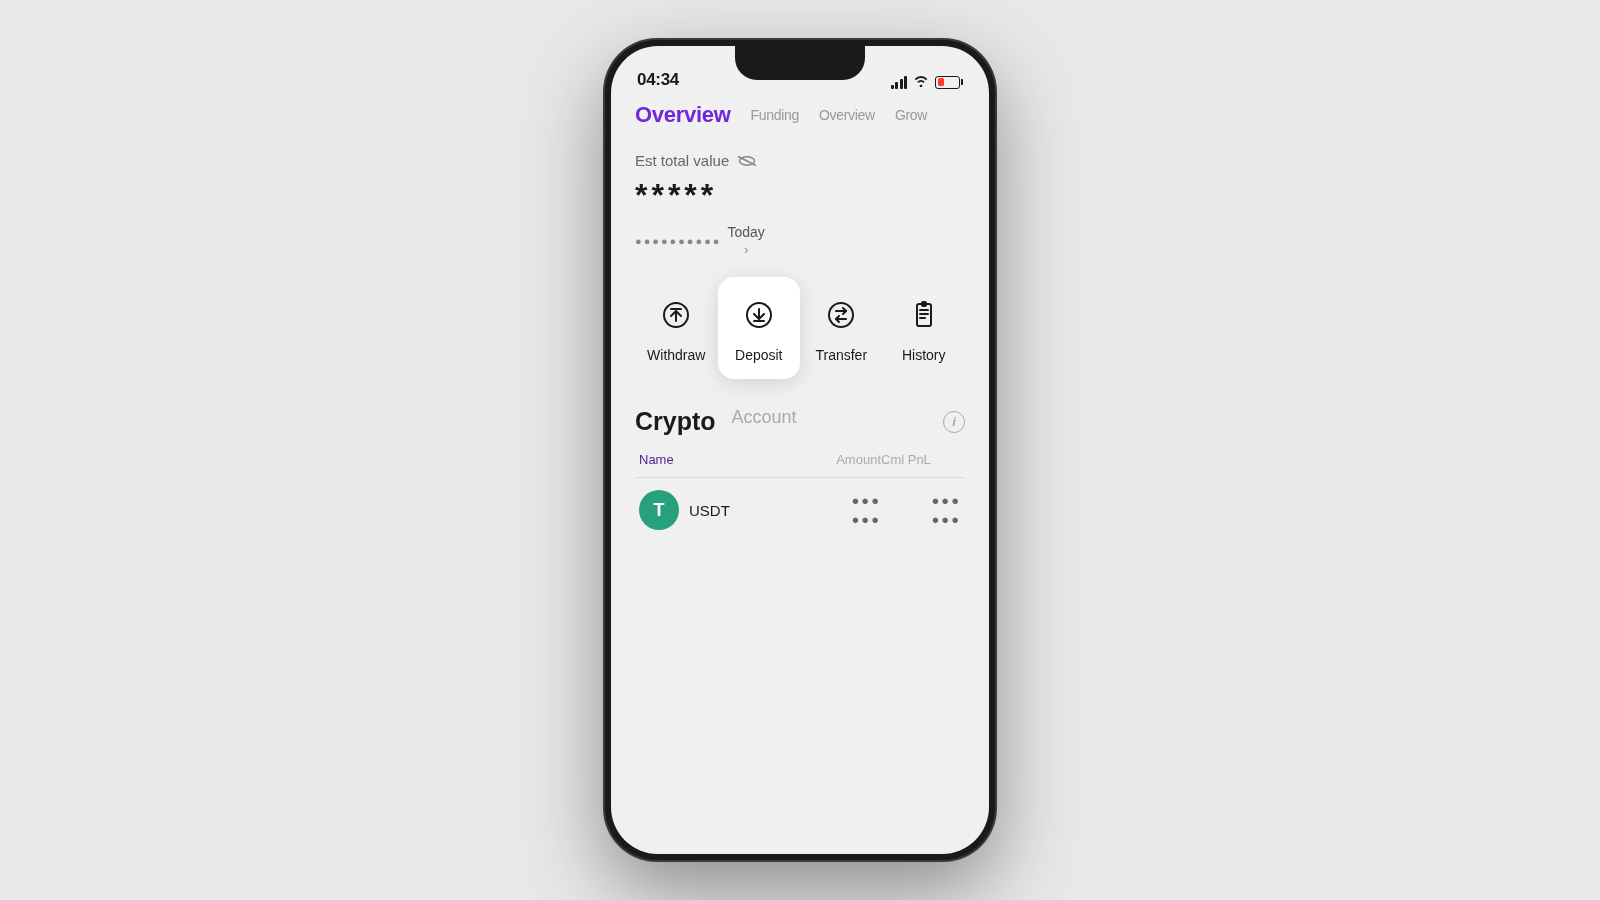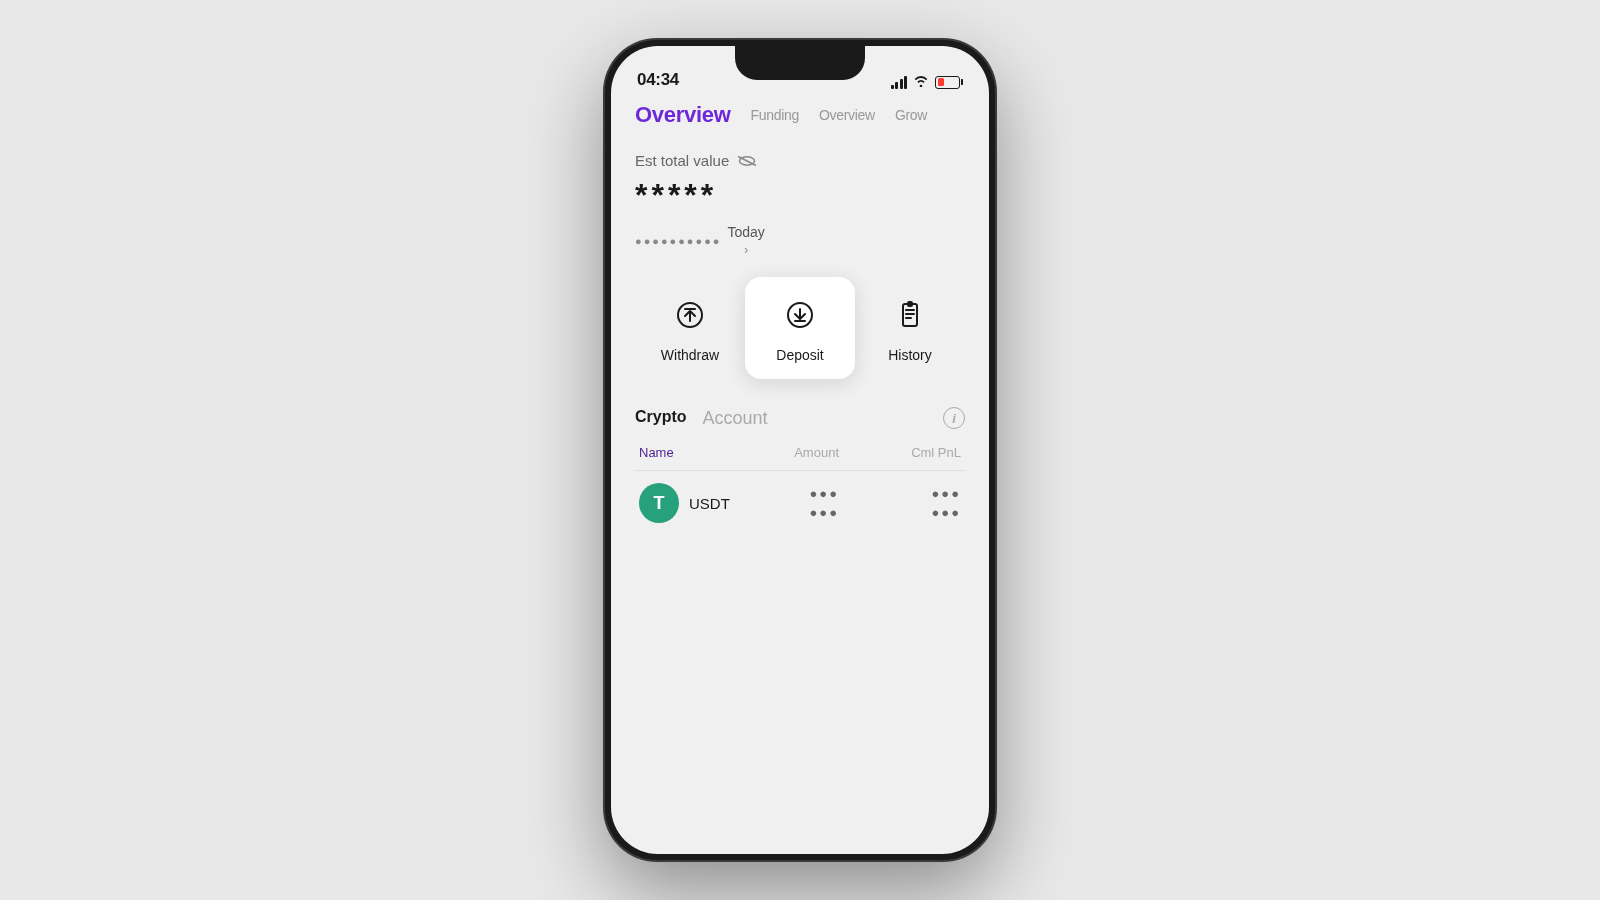--- a/index.html
+++ b/index.html
@@ -284,21 +284,21 @@
     }
 
     .crypto-tab {
       font-size: 18px;
       color: #aaa;
       font-weight: 400;
       cursor: pointer;
     }
 
     .crypto-tab.active {
-      font-size: 16px;
+      font-size: 25px;
       font-weight: 700;
       color: #1a1a1a;
     }
 
     .info-icon {
       width: 22px;
       height: 22px;
       border: 1.5px solid #aaa;
       border-radius: 50%;
       display: flex;
@@ -327,24 +327,23 @@
 
     .col-amount {
       width: 90px;
       text-align: right;
       font-size: 13px;
       color: #aaa;
     }
 
     .col-pnl {
       width: 80px;
-      text-align: right;
+      text-align: left;
       font-size: 13px;
       color: #aaa;
-      margin-left: 42px;
     }
 
     .table-row {
       display: flex;
       align-items: center;
       padding: 12px 4px;
     }
 
     .coin-info {
       display: flex;
@@ -468,20 +467,32 @@
             <svg viewBox="0 0 30 30" fill="none" stroke="#1a1a1a" stroke-width="2" stroke-linecap="round" stroke-linejoin="round">
               <circle cx="15" cy="15" r="12"></circle>
               <polyline points="15,9 15,18"></polyline>
               <polyline points="10,14 15,19 20,14"></polyline>
               <line x1="10" y1="21" x2="20" y2="21"></line>
             </svg>
           </div>
           <span class="action-btn-label">Deposit</span>
         </div>
 
+        <div class="action-btn">
+          <div class="action-btn-icon">
+            <svg viewBox="0 0 30 30" fill="none" stroke="#1a1a1a" stroke-width="2" stroke-linecap="round" stroke-linejoin="round">
+              <circle cx="15" cy="15" r="12"></circle>
+              <polyline points="10,11 20,11"></polyline>
+              <polyline points="17,8 20,11 17,14"></polyline>
+              <polyline points="20,19 10,19"></polyline>
+              <polyline points="13,16 10,19 13,22"></polyline>
+            </svg>
+          </div>
+          <span class="action-btn-label">Transfer</span>
+        </div>
 
         <div class="action-btn">
           <div class="action-btn-icon">
             <svg viewBox="0 0 30 30" fill="none" stroke="#1a1a1a" stroke-width="2" stroke-linecap="round" stroke-linejoin="round">
               <rect x="8" y="4" width="14" height="22" rx="2"></rect>
               <line x1="11" y1="10" x2="19" y2="10"></line>
               <line x1="11" y1="14" x2="19" y2="14"></line>
               <line x1="11" y1="18" x2="16" y2="18"></line>
               <rect x="13" y="2" width="4" height="4" rx="1"></rect>
             </svg>

